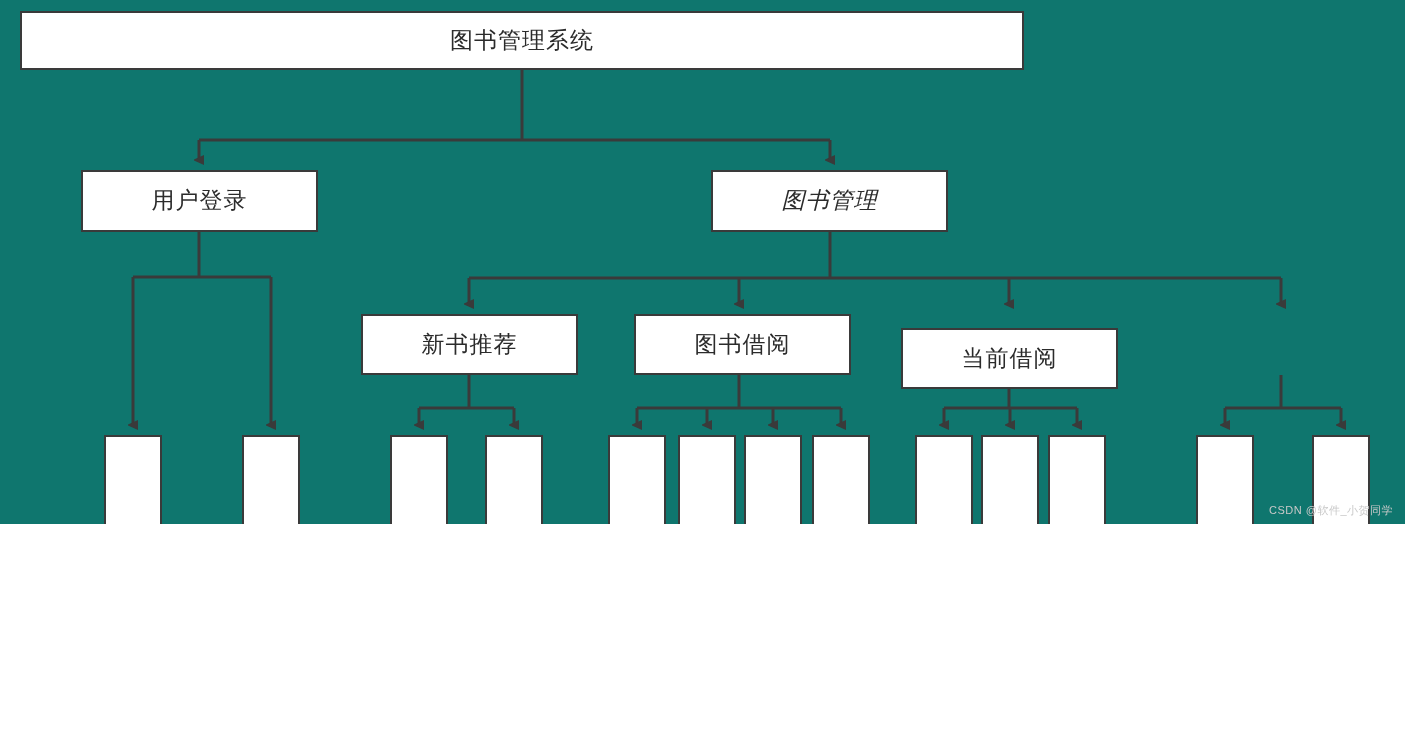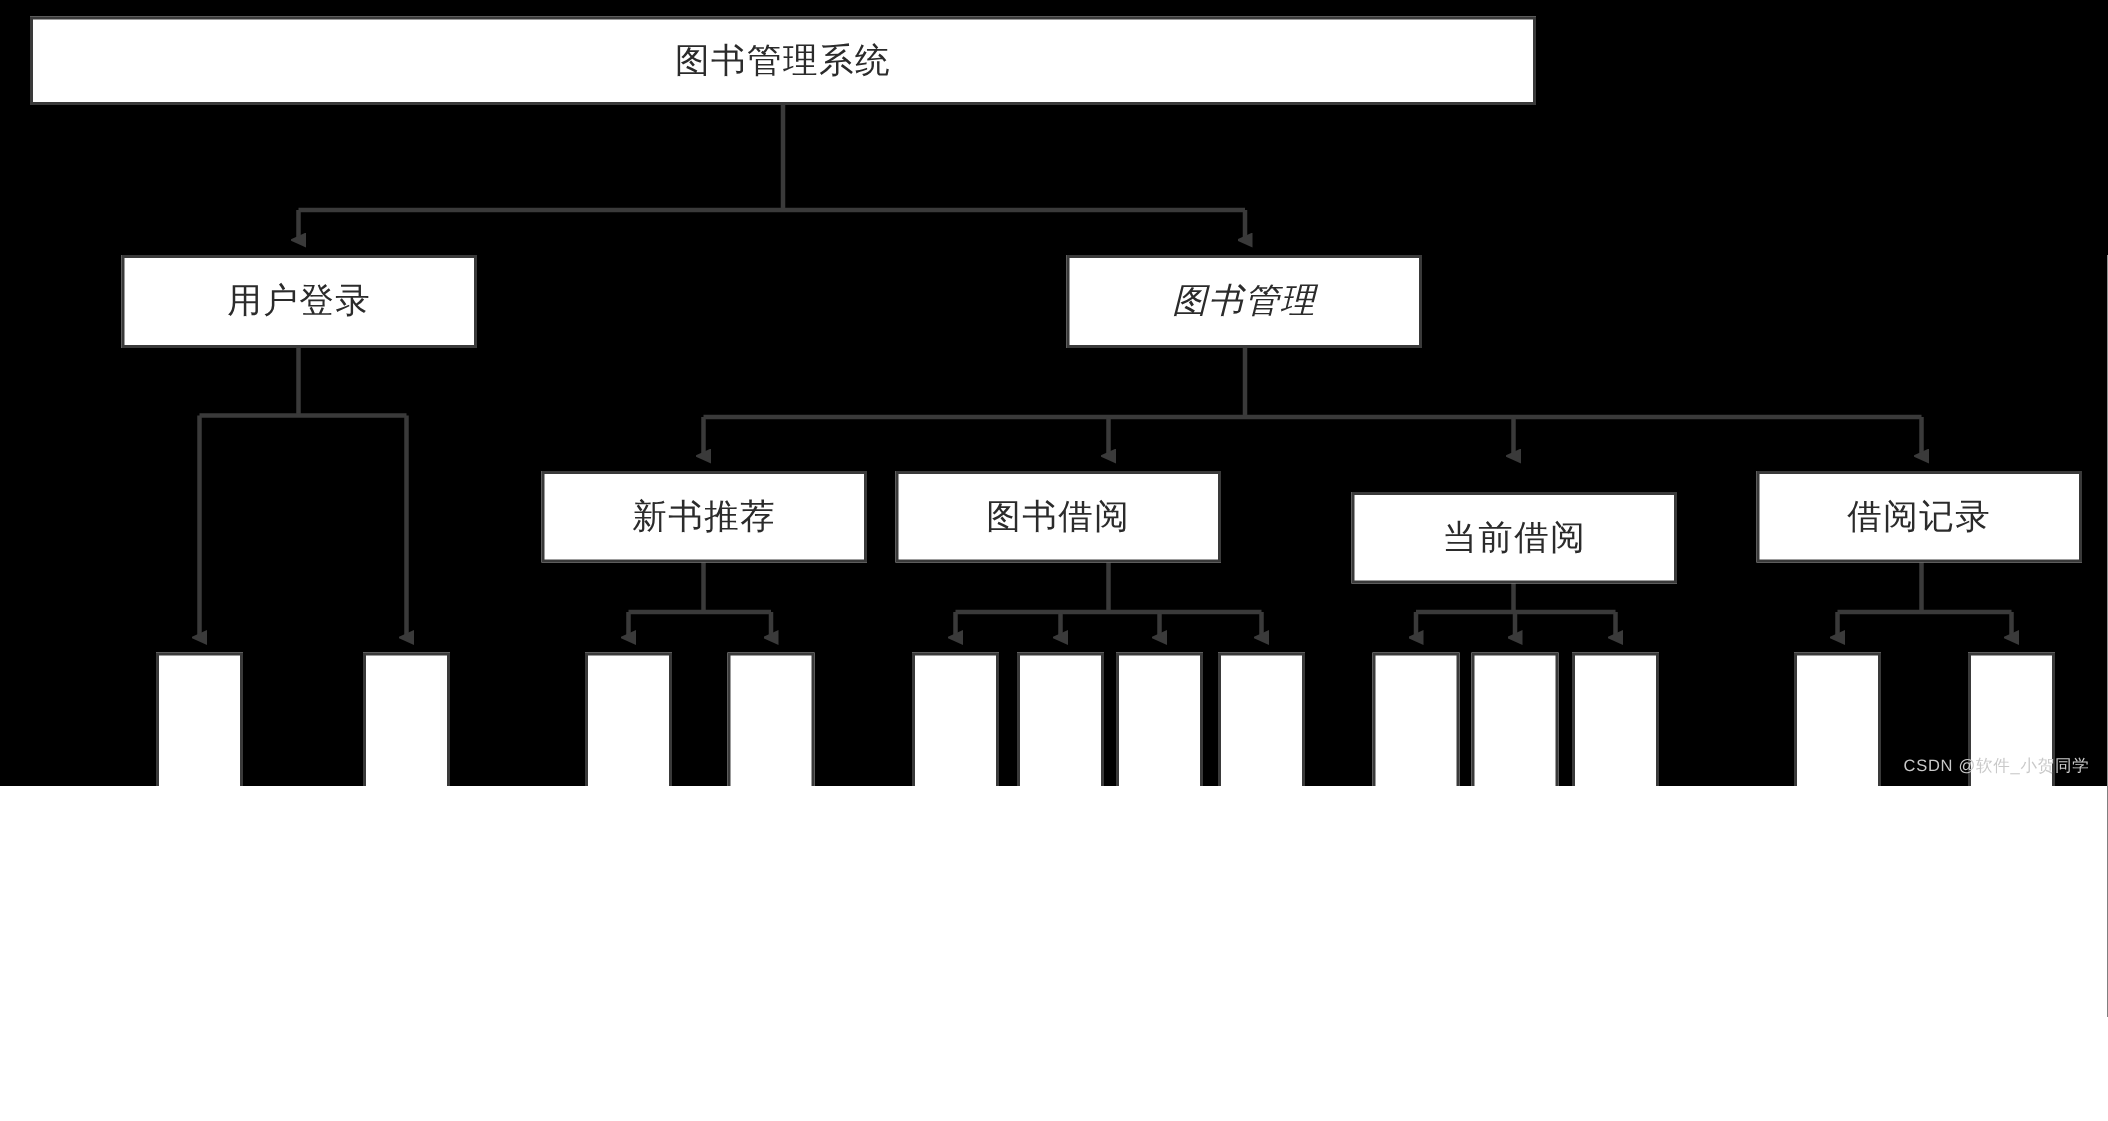--- a/index.html
+++ b/index.html
@@ -7,21 +7,21 @@
     padding: 0;
     background: #ffffff;
   }
   body {
     font-family: "Liberation Sans", "DejaVu Sans", sans-serif;
   }
   #canvas {
     position: relative;
     width: 1405px;
     height: 524px;
-    background: #000000;
+    background: #0f766e;
     overflow: hidden;
   }
   #edges {
     position: absolute;
     left: 0;
     top: 0;
     width: 1405px;
     height: 747px;
   }
   .node {
@@ -133,28 +133,25 @@
   <div class="node node-h" style="left:81px; top:170px; width:237px; height:62px;">
     <span>用户登录</span>
   </div>
   <div class="node node-h" style="left:711px; top:170px; width:237px; height:62px;font-style:italic;">
     <span>图书管理</span>
   </div>
 
   <div class="node node-h" style="left:361px; top:314px; width:217px; height:61px;">
     <span>新书推荐</span>
   </div>
-  <div class="node node-h" style="left:597px; top:314px; width:217px; height:61px;">
+  <div class="node node-h" style="left:634px; top:314px; width:217px; height:61px;">
     <span>图书借阅</span>
   </div>
   <div class="node node-h" style="left:901px; top:328px; width:217px; height:61px;">
     <span>当前借阅</span>
-  </div>
-  <div class="node node-h" style="left:1171px; top:314px; width:217px; height:61px;">
-    <span>借阅记录</span>
   </div>
 
   <div class="node node-v" style="left:104px; top:435px; width:58px; height:300px;">
     <span class="vtext">用户登录</span>
   </div>
   <div class="node node-v" style="left:242px; top:435px; width:58px; height:300px;">
     <span class="vtext">注销登录</span>
   </div>
 
   <div class="node node-v" style="left:390px; top:435px; width:58px; height:300px;">

